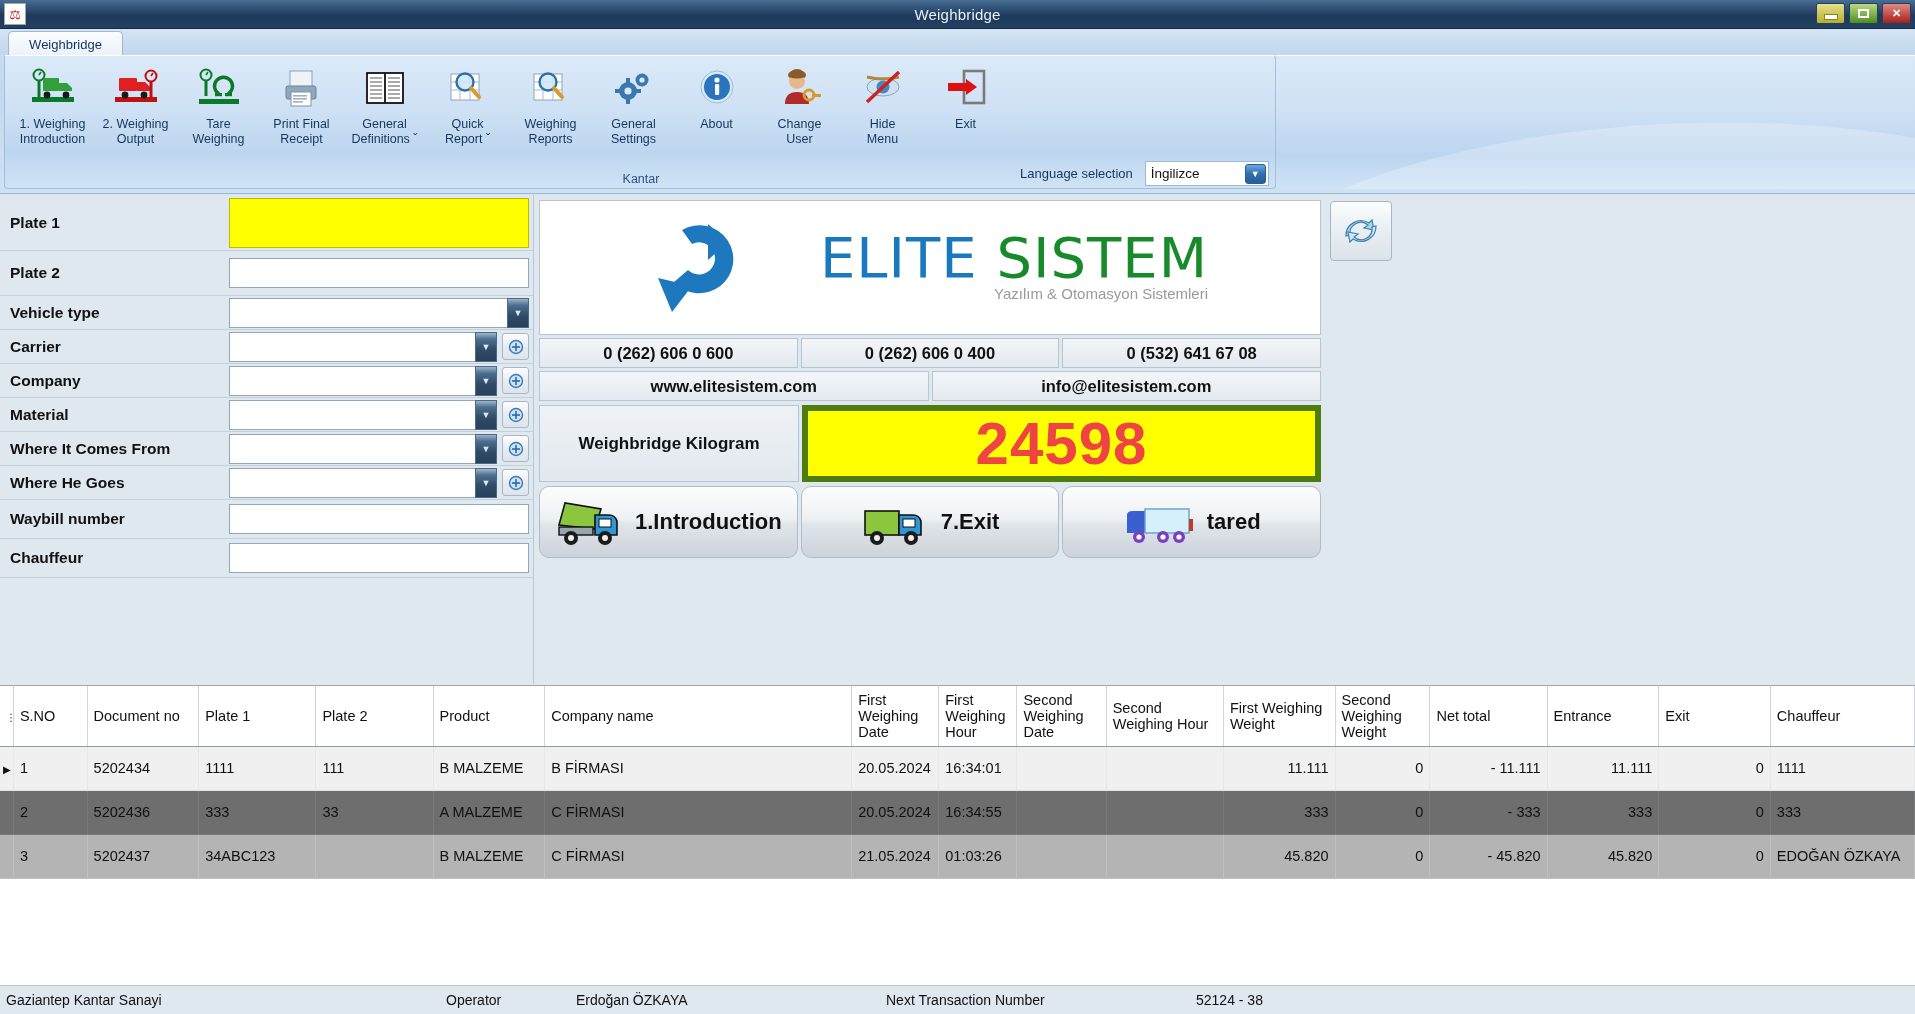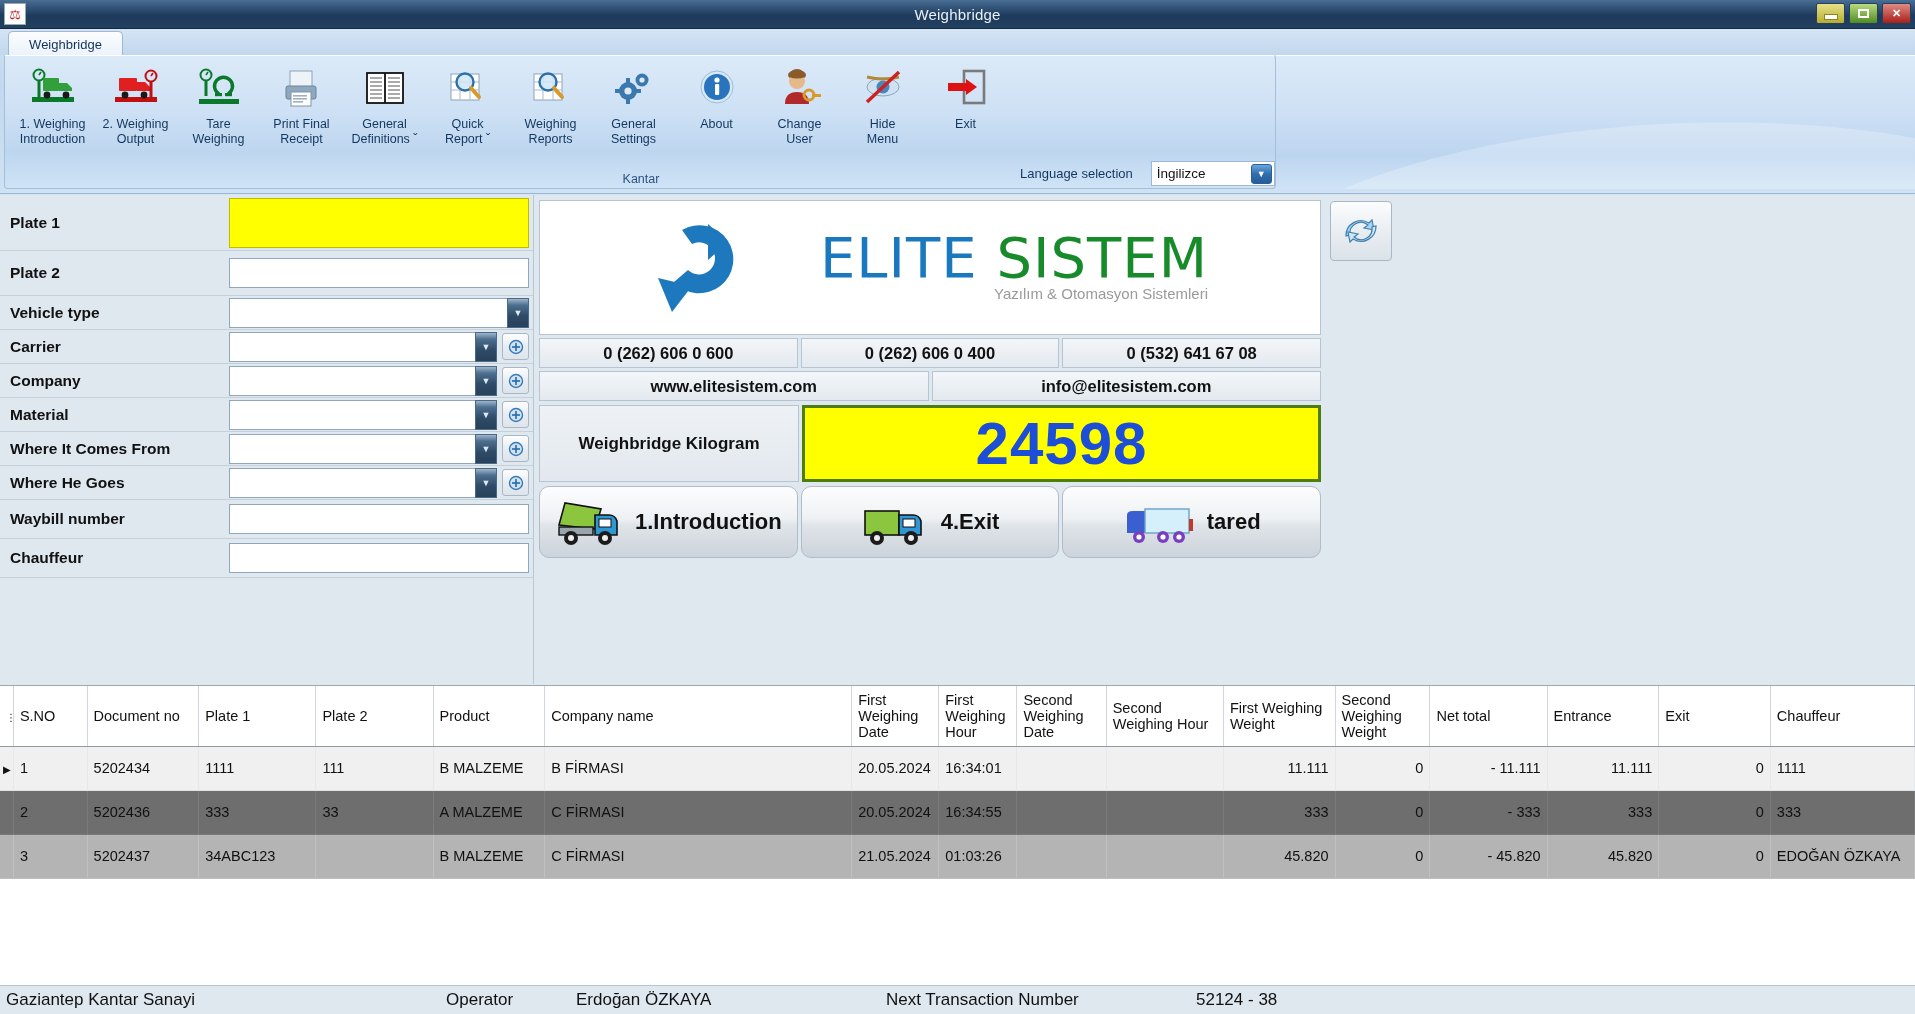--- a/index.html
+++ b/index.html
@@ -83,21 +83,21 @@
   .rb-ico { height: 46px; display: flex; align-items: center; justify-content: center; }
   .rb-lbl {
     margin-top: 5px; font-size: 12.5px; line-height: 15px; text-align: center;
     color: #13365f; width: 86px;
   }
   #group-label {
     position: absolute; bottom: 2px; left: 0; width: 1272px; text-align: center;
     font-size: 12.5px; color: #2a5384;
   }
   #langwrap {
-    position: absolute; left: 1015px; top: 105px; display: flex; align-items: center; gap: 18px;
+    position: absolute; left: 1015px; top: 105px; display: flex; align-items: center; gap: 12px;
   }
   #langwrap .lbl { font-size: 13px; color: #13365f; }
   .combo {
     position: relative; background: #fff; border: 1px solid #9bb8d4;
     height: 25px; display: flex; align-items: center;
   }
   .combo .val { padding-left: 5px; font-size: 13.5px; color: #111; }
   .combo .arrow {
     position: absolute; right: 2px; top: 2px; width: 21px; height: 20px;
     background: linear-gradient(to bottom,#6ba7de,#2f6ead 50%,#255d99);
@@ -165,23 +165,23 @@
   #webs { left: 4px; top: 176px; width: 782px; }
   #webs .pill { height: 30px; }
 
   #kgrow { position: absolute; left: 4px; top: 210px; width: 782px; height: 77px; display: flex; gap: 3px; }
   #kglabel {
     width: 260px; background: linear-gradient(to bottom,#eef2f6,#e2e8ee);
     border: 1px solid #b7c4d1; display: flex; align-items: center; justify-content: center;
     font-size: 17px; font-weight: bold; color: #111;
   }
   #kgvalue {
-    flex: 1; background: #ffff00; border: 3px solid #4d7c0f;
+    flex: 1; background: #ffff00; border: 6px solid #4d7c0f;
     display: flex; align-items: center; justify-content: center;
-    font-size: 60px; font-weight: bold; color: #1d4ed8; letter-spacing: 1px;
+    font-size: 60px; font-weight: bold; color: #ef4444; letter-spacing: 1px;
   }
   #actionrow { position: absolute; left: 4px; top: 291px; width: 782px; height: 72px; display: flex; gap: 3px; }
   .actbtn {
     flex: 1; border: 1px solid #b0bcc8; border-radius: 10px;
     background: linear-gradient(to bottom,#fdfdfe 0%,#eef1f4 45%,#dfe4e9 55%,#ccd3da 100%);
     display: flex; align-items: center; justify-content: center; gap: 6px;
     font-size: 22px; font-weight: bold; color: #111; overflow: hidden;
   }
   #refreshbtn {
     position: absolute; left: 795px; top: 6px; width: 62px; height: 60px;
@@ -211,21 +211,21 @@
   tbody tr.r2 td { background: #b4b4b4; border-right-color:#c0c0c0; border-bottom-color:#c0c0c0;}
   td.num, th.num { text-align: right; }
   .rowmark { width: 10px; padding-left: 3px !important; padding-right:0 !important; }
   th.rowmark-h { width: 10px; }
   .caret { font-size: 10px; color: #111; }
 
   
   #statusbar {
     position: absolute; left: 0; top: 985px; width: 1915px; height: 29px;
     background: #dfe7ef; border-top: 1px solid #b9c6d3;
-    display: flex; align-items: center; font-size: 17px; color: #111;
+    display: flex; align-items: center; font-size: 14px; color: #111;
   }
   #statusbar .cell { padding-left: 6px; }
 
   
   svg { display: block; }
 </style>
 </head>
 <body>
 
 <div id="titlebar">
@@ -663,21 +663,21 @@
           <svg width="74" height="50" viewBox="0 0 74 50">
             <rect x="4" y="14" width="34" height="24" fill="#8cc63f" stroke="#111" stroke-width="1.6"></rect>
             <path d="M38 18 h14 q6 0 8 6 v14 h-22z" fill="#2e97d4" stroke="#111" stroke-width="1.6"></path>
             <rect x="42" y="22" width="12" height="8" fill="#fff" stroke="#111"></rect>
             <circle cx="16" cy="41" r="7" fill="#1b1b1b"></circle>
               <circle cx="16" cy="41" r="3" fill="#eee"></circle>
             <circle cx="50" cy="41" r="7" fill="#1b1b1b"></circle>
               <circle cx="50" cy="41" r="3" fill="#eee"></circle>
           </svg>
         </span>
-        <span>4.Exit</span>
+        <span>7.Exit</span>
       </div>
       <div class="actbtn">
         <span>
           <svg width="78" height="50" viewBox="0 0 78 50">
             <path d="M4 36 v-18 q0-4 6-4 h12 v22z" fill="#3a5fd0"></path>
             <rect x="22" y="12" width="44" height="24" fill="#d6f0fb" stroke="#6aa0c8" stroke-width="1.4"></rect>
             <rect x="66" y="22" width="4" height="12" fill="#c0392b"></rect>
             <circle cx="16" cy="40" r="6" fill="#7a3fc0"></circle>
               <circle cx="16" cy="40" r="2.6" fill="#fff"></circle>
             <circle cx="40" cy="40" r="6" fill="#7a3fc0"></circle>

